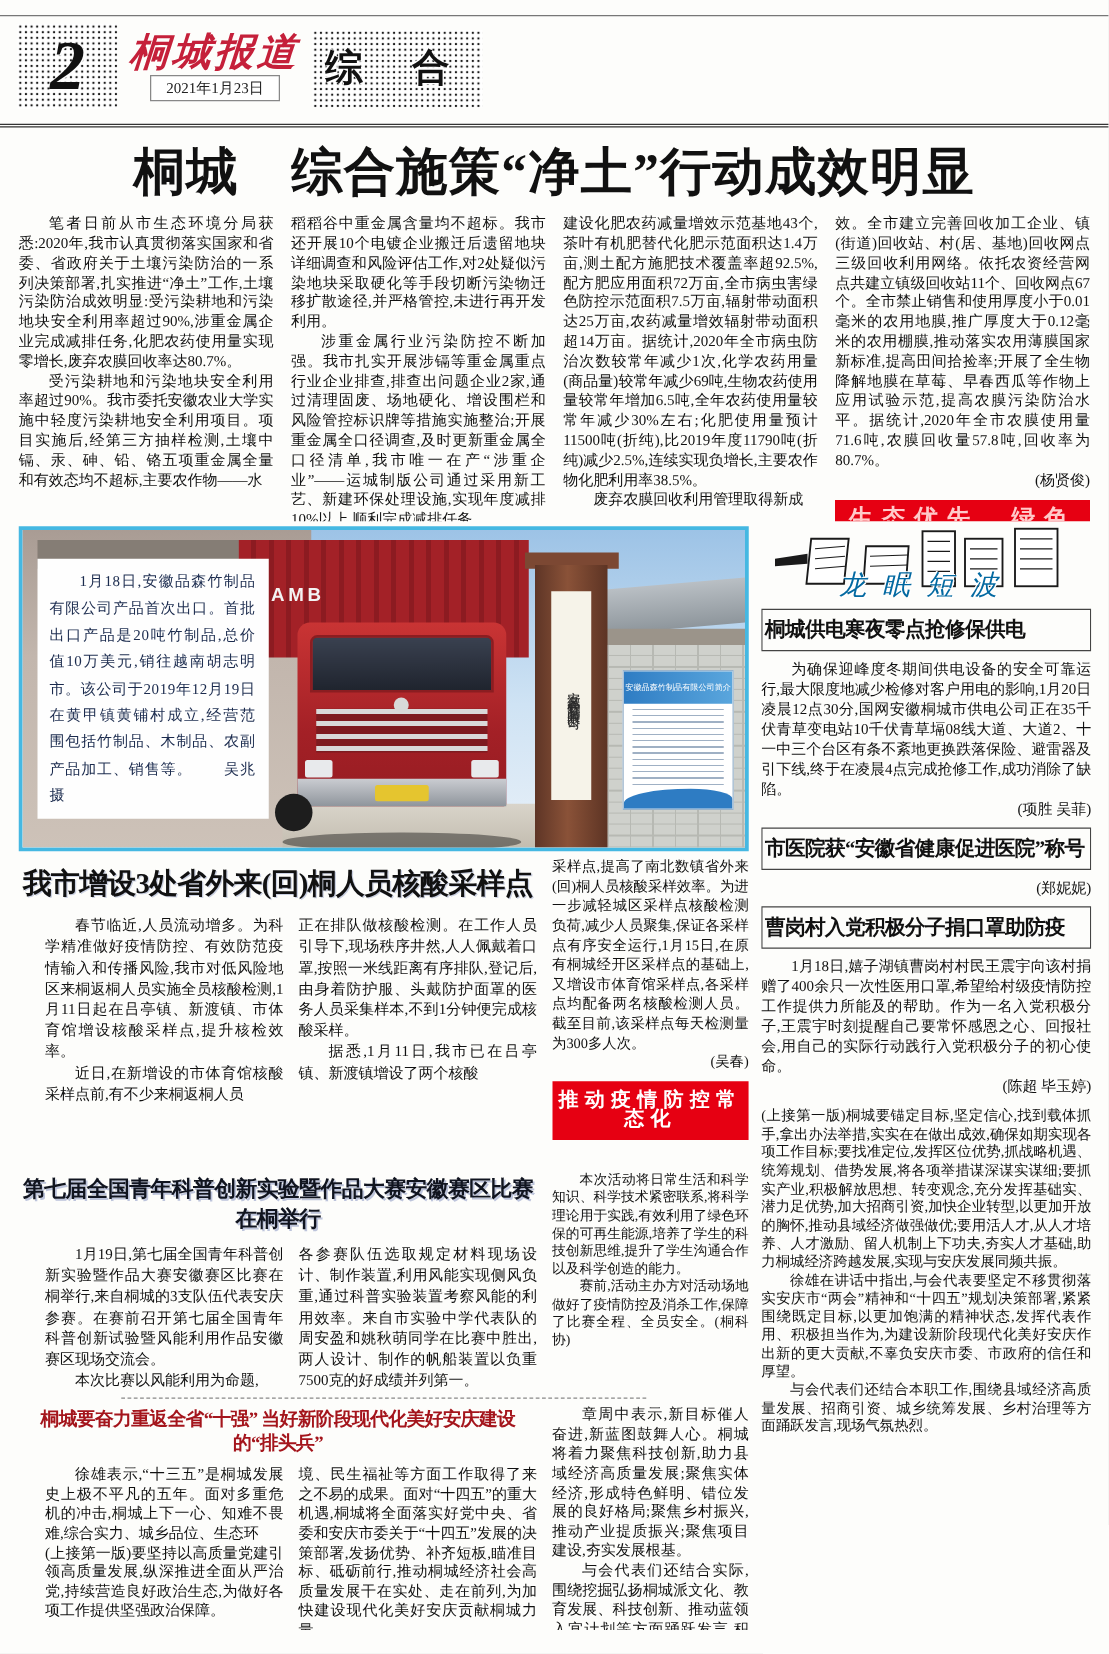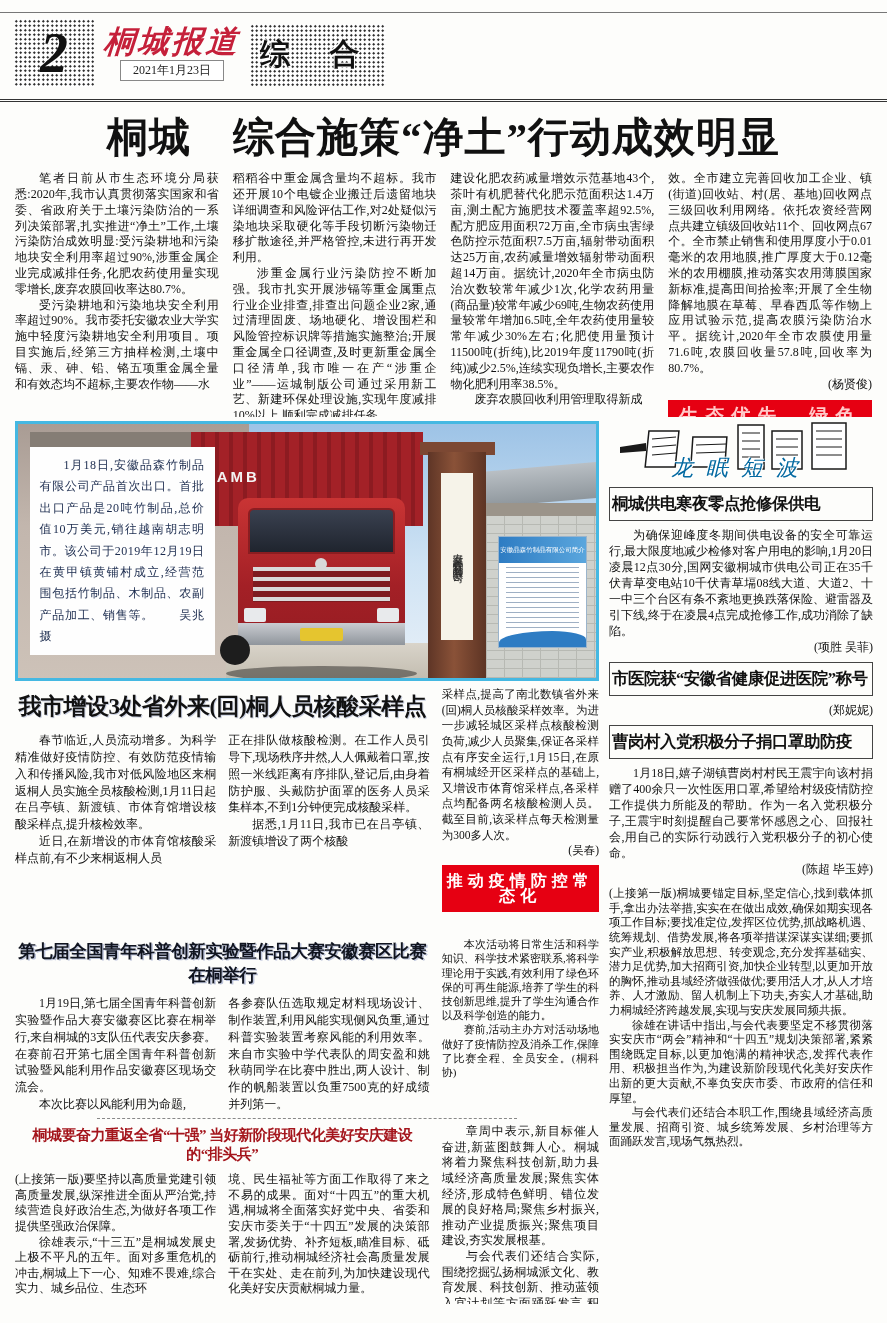--- a/index.html
+++ b/index.html
@@ -87,21 +87,21 @@
                  background:repeating-linear-gradient(180deg,#9fb0c4 0 1px,transparent 1px 5px);}
   .ph-board-wave{position:absolute;bottom:0;left:0;width:100%;height:14%;background:#2e7cc3;border-radius:80% 50% 0 0/100% 70% 0 0;}
   
   .art-headline{font-weight:bold;text-align:center;}
   .flexart{display:flex;gap:12px;overflow:hidden;}
   .flexart .art-main{flex:0 0 71%;min-width:0;}
   .flexart .art-side{flex:1;min-width:0;}
   .sampling{height:246px;margin-bottom:4px;justify-content:space-between;}
   .sampling .art-headline{font-size:23px;letter-spacing:-0.5px;margin:4px 0 10px 0;
                           text-shadow:1px 1px 0 rgba(90,110,170,.3);}
-  .sampling .cols2,.science .cols2,.bottomart .cols2{display:flex;gap:12px;}
+  .sampling .cols2,.science .cols2,.bottomart .cols2{display:flex;gap:12px;margin-left:21px;}
   .body-sm{font-size:12px;line-height:16.8px;}
   .body-side{font-size:11.5px;line-height:15.6px;}
   .science{height:176px;overflow:hidden;}
   .science .art-headline{font-size:17.5px;margin:2px 0 8px 0;letter-spacing:-0.5px;color:#10141f;
                          text-shadow:1.4px 1.4px 0 rgba(70,90,160,.35);}
   .science .body-side{font-size:11px;line-height:14.2px;}
   .dashed-divider{border:none;border-top:1px dashed #888;width:72%;margin:5px auto;}
   .bottomart{height:180px;overflow:hidden;}
   .bottomart .art-headline{color:#a4151c;font-size:15px;margin:2px 0 8px 0;letter-spacing:-0.5px;}
   .bottomart .body-sm{font-size:12px;line-height:15.6px;}
@@ -246,22 +246,22 @@
           </div>
       </div>
 
       <hr class="dashed-divider">
 
       <div class="flexart bottomart">
         <div class="art-main">
           <h2 class="art-headline">桐城要奋力重返全省“十强” 当好新阶段现代化美好安庆建设的“排头兵”</h2>
           <div class="cols2 body-sm">
             <div class="col">
+                <p class="para">徐雄表示,“十三五”是桐城发展史上极不平凡的五年。面对多重危机的冲击,桐城上下一心、知难不畏难,综合实力、城乡品位、生态环</p>
                 <p class="para noindent">(上接第一版)要坚持以高质量党建引领高质量发展,纵深推进全面从严治党,持续营造良好政治生态,为做好各项工作提供坚强政治保障。</p>
-                <p class="para">徐雄表示,“十三五”是桐城发展史上极不平凡的五年。面对多重危机的冲击,桐城上下一心、知难不畏难,综合实力、城乡品位、生态环</p>
               </div>
             <div class="col">
                 <p class="para noindent">境、民生福祉等方面工作取得了来之不易的成果。面对“十四五”的重大机遇,桐城将全面落实好党中央、省委和安庆市委关于“十四五”发展的决策部署,发扬优势、补齐短板,瞄准目标、砥砺前行,推动桐城经济社会高质量发展干在实处、走在前列,为加快建设现代化美好安庆贡献桐城力量。</p>
               </div>
           </div>
         </div>
         <div class="art-side body-sm">
             <p class="para">章周中表示,新目标催人奋进,新蓝图鼓舞人心。桐城将着力聚焦科技创新,助力县域经济高质量发展;聚焦实体经济,形成特色鲜明、错位发展的良好格局;聚焦乡村振兴,推动产业提质振兴;聚焦项目建设,夯实发展根基。</p>
             <p class="para">与会代表们还结合实际,围绕挖掘弘扬桐城派文化、教育发展、科技创新、推动蓝领入宜计划等方面踊跃发言,积极建言献策。</p>
           </div>

